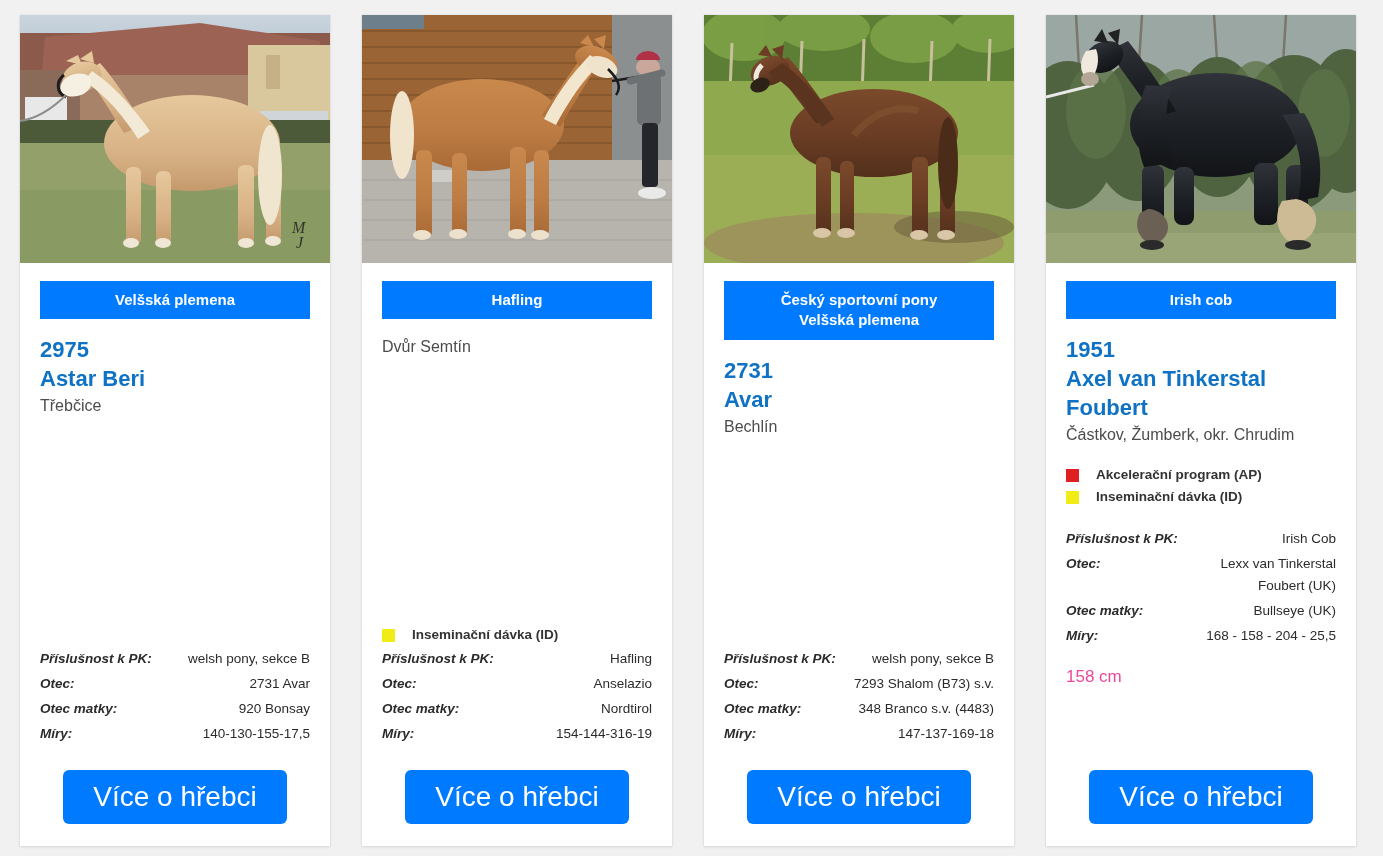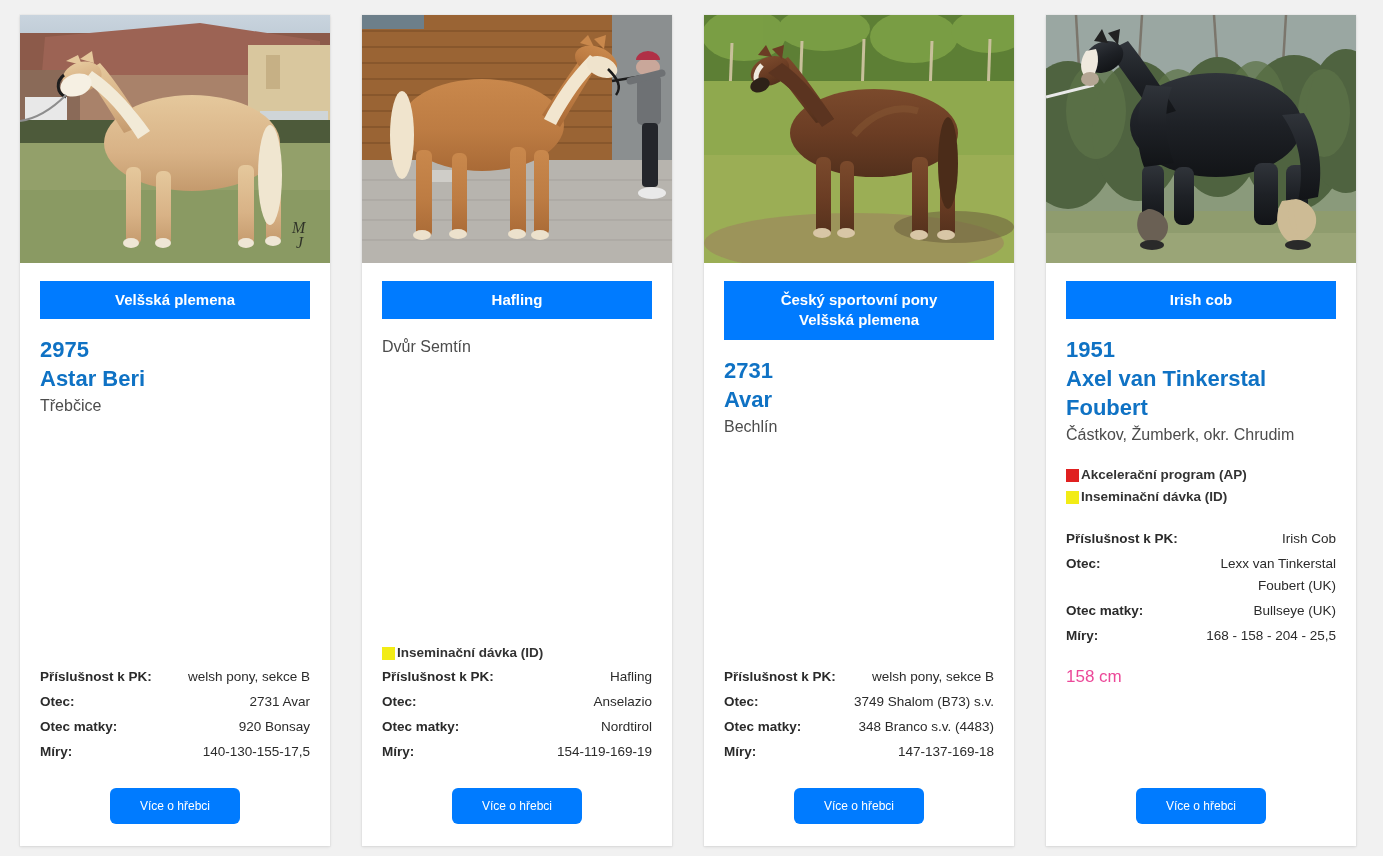--- a/index.html
+++ b/index.html
@@ -67,52 +67,52 @@
   }
   .stud-place {
     color: #4c4c4c;
     font-size: 16px;
     line-height: 1.55;
   }
   .flags { margin-top: 16px; }
   .flag {
     display: flex;
     align-items: center;
-    gap: 2px;
+    gap: 17px;
     font-size: 13.5px;
     font-weight: bold;
     color: #333333;
     line-height: 1.65;
   }
   .swatch { width: 13px; height: 13px; flex: none; display: block; }
   .spacer { flex: 1 1 auto; min-height: 8px; }
   .specs {
     width: 100%;
     border-collapse: collapse;
     font-size: 13.5px;
     color: #2b2b2b;
     margin-bottom: 4px;
   }
   .specs td { padding: 1.5px 0; vertical-align: top; line-height: 1.62; }
-  .specs td.k { font-weight: bold; white-space: nowrap; padding-right: 8px; }
+  .specs td.k { font-weight: bold; white-space: nowrap; padding-right: 8px; font-style: italic; }
   .specs td.v { text-align: right; }
   .height-note {
     font-size: 17px;
     color: #ec4899;
     margin-top: 12px;
     line-height: 1.5;
   }
   .cta-wrap { padding: 0 20px 22px 20px; display: flex; justify-content: center; }
   .cta {
     background: #007bff;
     color: #ffffff;
     border: none;
     border-radius: 6px;
     font-family: "Liberation Sans", sans-serif;
-    font-size: 12px;
+    font-size: 28px;
     padding: 11px 30px;
     cursor: pointer;
     white-space: nowrap;
   }
   .pad-top-20 { margin-top: 20px; }
 </style>
 </head>
 <body>
 
 <div class="deck">
@@ -287,21 +287,21 @@
         <tr>
           <td class="k">Otec:</td>
           <td class="v">Anselazio</td>
         </tr>
         <tr>
           <td class="k">Otec matky:</td>
           <td class="v">Nordtirol</td>
         </tr>
         <tr>
           <td class="k">Míry:</td>
-          <td class="v">154-119-169-19</td>
+          <td class="v">154-144-316-19</td>
         </tr>
       </tbody>
         </table>
       <div class="pad-top-20"></div>
     </div>
     <div class="cta-wrap">
       <button class="cta">Více o hřebci</button>
     </div>
   </div>
 
@@ -367,21 +367,21 @@
       <div class="flags"></div>
       <div class="spacer"></div>
       <table class="specs">
         <tbody>
             <tr>
           <td class="k">Příslušnost k PK:</td>
           <td class="v">welsh pony, sekce B</td>
         </tr>
         <tr>
           <td class="k">Otec:</td>
-          <td class="v">3749 Shalom (B73) s.v.</td>
+          <td class="v">7293 Shalom (B73) s.v.</td>
         </tr>
         <tr>
           <td class="k">Otec matky:</td>
           <td class="v">348 Branco s.v. (4483)</td>
         </tr>
         <tr>
           <td class="k">Míry:</td>
           <td class="v">147-137-169-18</td>
         </tr>
       </tbody>

